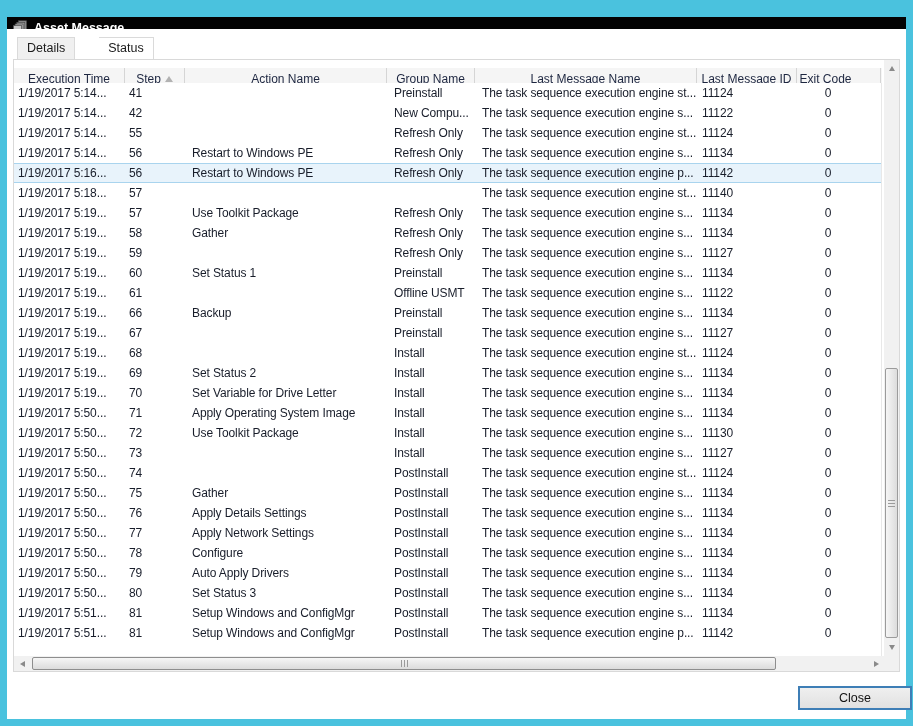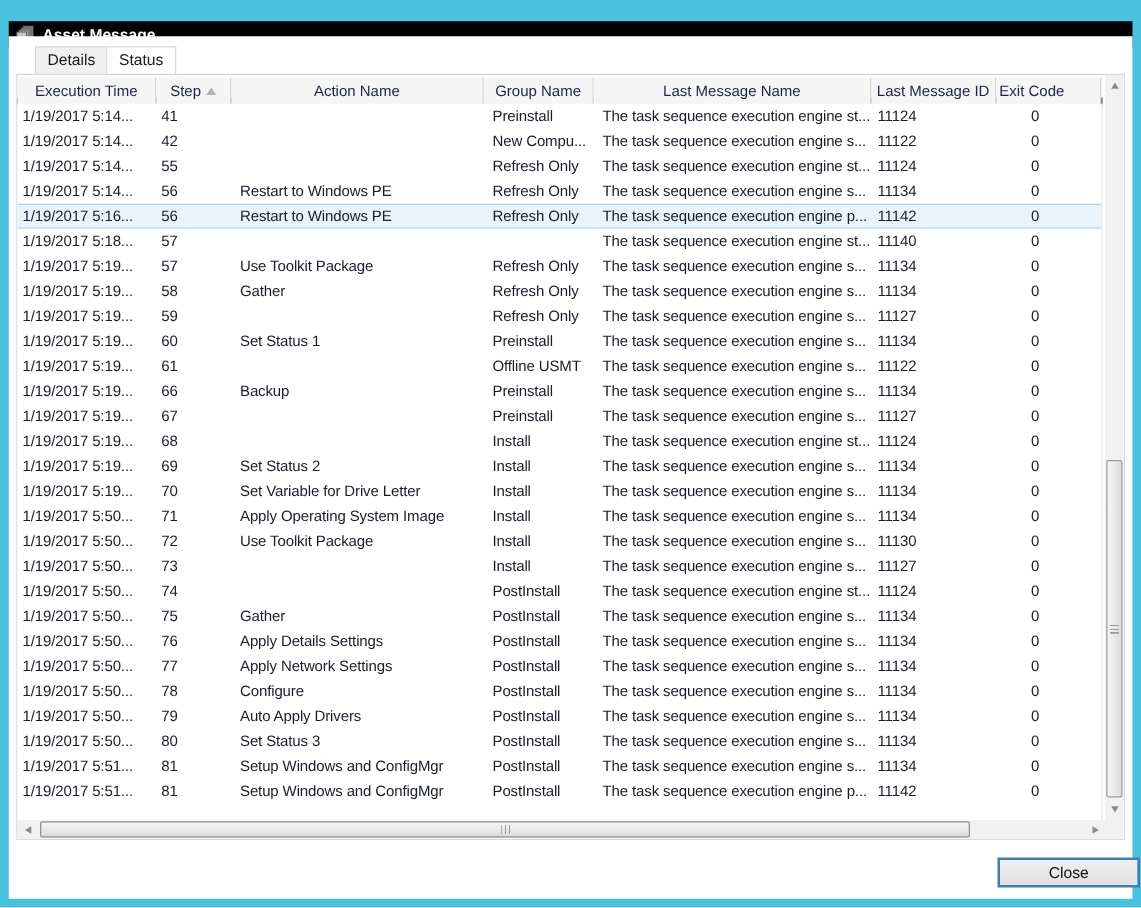--- a/index.html
+++ b/index.html
@@ -6,28 +6,28 @@
   html,body { width:913px; height:726px; font-family:"Liberation Sans","DejaVu Sans",sans-serif; }
 
   .window { position:relative; width:913px; height:726px; background:var(--window-border,#4AC2DE); overflow:hidden; }
 
   .titlebar { position:absolute; left:7px; top:17px; right:7px; height:22px; background:var(--titlebar-bg,#030303); display:flex; align-items:center; }
   .app-icon { width:16px; height:16px; margin-left:5px; flex:0 0 auto; }
   .title { color:#ffffff; font-size:12.5px; font-weight:600; margin-left:6px; white-space:nowrap; }
 
   .content { position:absolute; left:7px; top:29px; right:7px; bottom:7px; background:#ffffff; }
 
-  .tabs { position:absolute; left:21px; top:8px; height:23px; display:flex; }
+  .tabs { position:absolute; left:10px; top:8px; height:23px; display:flex; }
   .tab { height:23px; padding:0 9px; font-size:12.5px; line-height:21px; background:#F0F0F0; border:1px solid #DADADA; color:#1a1a1a; cursor:default; }
   .tab:not(:first-child) { border-left:none; }
-  .tab.active { background:#ffffff; border-bottom-color:#ffffff; }
+  .tab.active { background:#ffffff; border-bottom-color:#ffffff;margin-left:24px; }
 
   .grid { position:absolute; left:6px; top:30px; width:887px; height:613px; border:1px solid #D9D9D9; background:#ffffff; }
 
-  .ghead { position:absolute; left:0; top:2px; width:868px; height:23px; display:flex; background:#F5F5F5; border-bottom:7px solid #14532d; }
+  .ghead { position:absolute; left:0; top:8px; width:868px; height:23px; display:flex; background:#F5F5F5; border-bottom:7px solid #14532d; }
   .hcell { flex:0 0 auto; height:22px; display:flex; align-items:center; justify-content:center; gap:4px; font-size:12px; color:#1d2640; border-right:1px solid #D5D5D5; white-space:nowrap; overflow:hidden; background:#F5F5F5; }
   .sort-up { width:0; height:0; border-left:4.5px solid transparent; border-right:4.5px solid transparent; border-bottom:6px solid #B2B2B2; }
 
   .gbody { position:absolute; left:0; top:23px; width:868px; height:573px; overflow:hidden; border-right:1px solid #E8E8E8; background:#ffffff; }
   .row { display:flex; width:867px; height:20px; background:#ffffff; }
   .row.selected { background:var(--selected-row-bg,#E8F3FB); border-top:1px solid var(--selected-row-border,#A9D4EE); border-bottom:1px solid var(--selected-row-border,#A9D4EE); }
   .cell { flex:0 0 auto; font-size:12px; color:#181d2a; letter-spacing:-0.1px; white-space:nowrap; overflow:hidden; height:20px; line-height:20px; }
   .row.selected .cell { height:18px; line-height:18px; }
 
   .c0 { width:111px; } .c1 { width:60px; } .c2 { width:202px; } .c3 { width:88px; }

